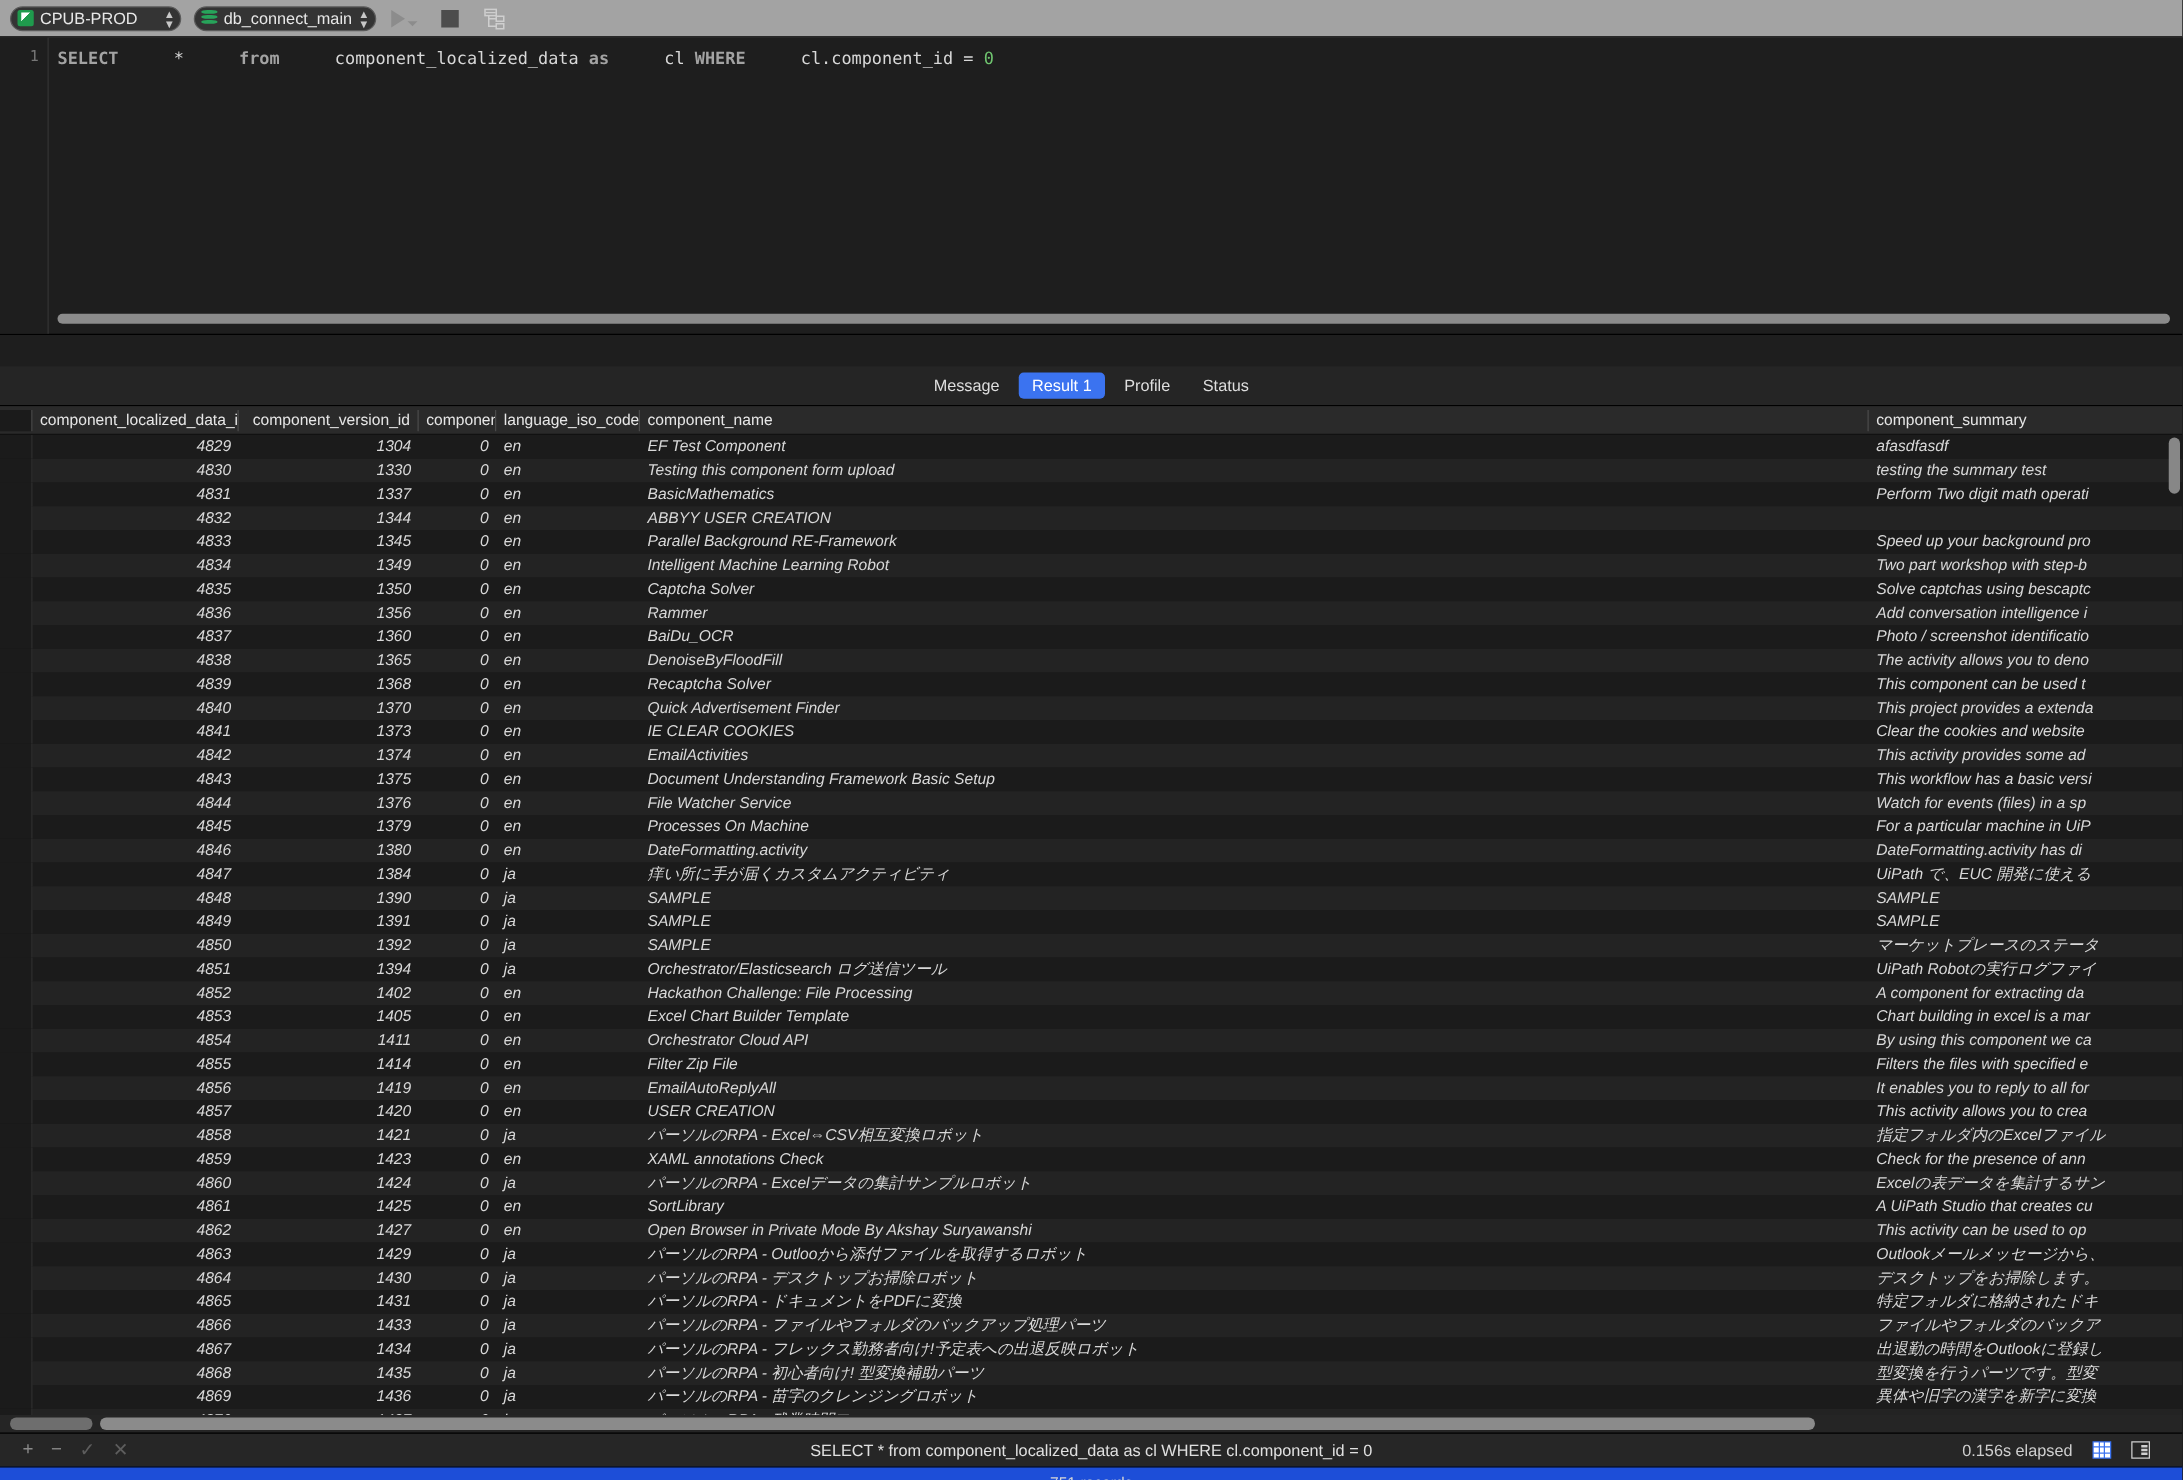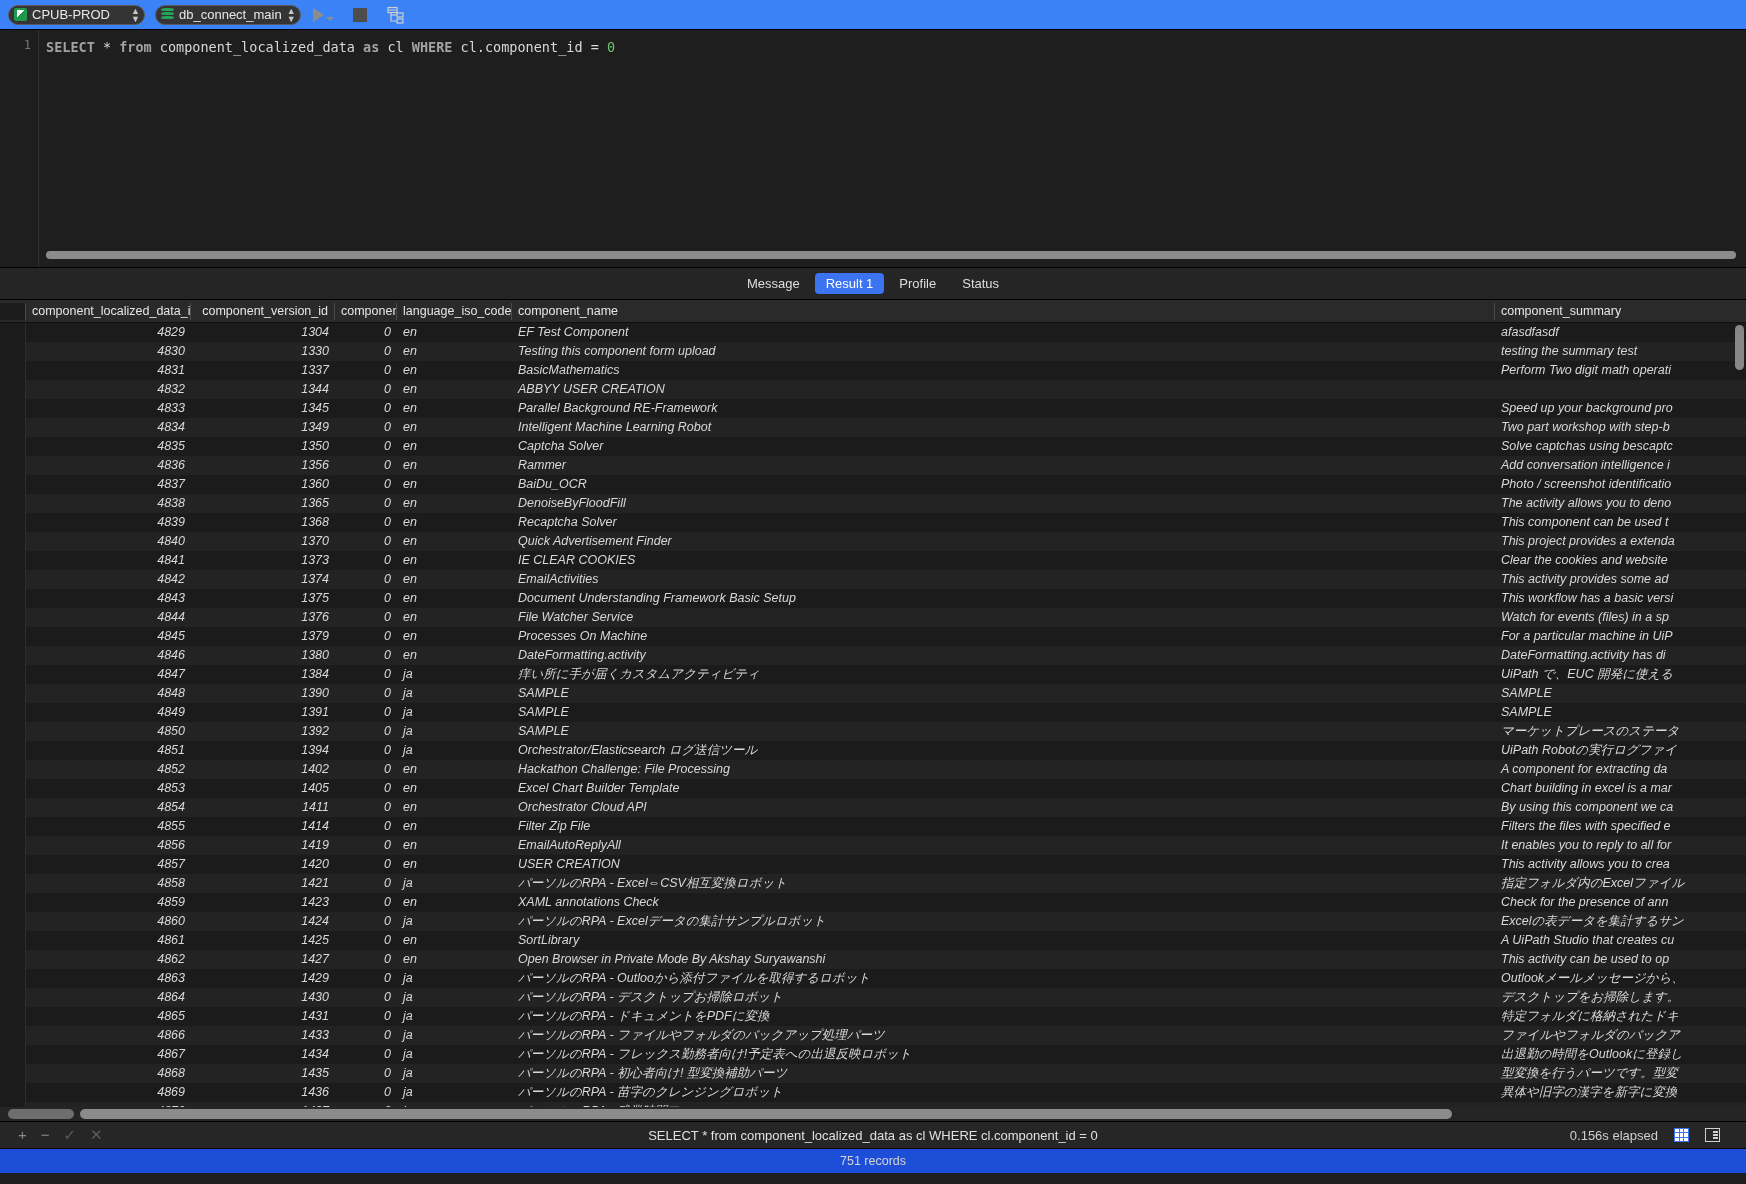--- a/index.html
+++ b/index.html
@@ -3,21 +3,21 @@
 <meta charset="utf-8">
 <style>
   html,body{margin:0;padding:0;background:#1e1e1e;}
   body{
     width:1746px;height:1184px;overflow:hidden;
     font-family:"Liberation Sans","DejaVu Sans",sans-serif;
     color:#d8d8d8;-webkit-font-smoothing:antialiased;
   }
   
   .toolbar{
-    height:30px;background:#3b82f6;border-bottom:1px solid #000;
+    height:30px;background:#a3a3a3;border-bottom:1px solid #000;
     display:flex;align-items:center;padding:0 8px;box-sizing:border-box;gap:10px;
   }
   .combo{
     height:20px;border:1px solid #5a5a5a;border-radius:10px;background:#343434;
     display:flex;align-items:center;padding:0 4px 0 5px;gap:5px;box-sizing:border-box;
     font-size:13px;color:#e8e8e8;
   }
   .combo.first{min-width:137px;}
   .combo .label{flex:1;white-space:nowrap;}
   .combo .arrows{font-size:9px;line-height:8px;display:flex;flex-direction:column;color:#c8c8c8;}
@@ -38,27 +38,27 @@
   .editor{
     position:relative;height:238px;background:#1e1e1e;border-bottom:1px solid #000;
     box-sizing:border-box;
   }
   .gutter{position:absolute;left:0;top:0;width:38px;height:100%;background:#1e1e1e;border-right:1px solid #333;}
   .lineno{color:#767676;font-size:12px;text-align:right;padding:8px 7px 0 0;
     font-family:"DejaVu Sans Mono","Liberation Mono",monospace;}
   .code{position:absolute;left:46px;top:8px;font-size:13.5px;line-height:18px;white-space:pre;
     font-family:"DejaVu Sans Mono","Liberation Mono",monospace;}
   .kw{color:#a3a3a3;font-weight:bold;}
-  .pl{color:#d8d8d8;}
+  .pl{color:#d8d8d8;padding-left:36px;}
   .op{color:#d8d8d8;}
   .num{color:#6fc46f;}
   .hbar-editor{position:absolute;left:46px;right:10px;bottom:8px;height:8px;background:#8b8b8b;border-radius:4px;}
 
   
-  .tabbar{height:31px;background:#252525;display:flex;align-items:center;justify-content:center;gap:4px;border-bottom:1px solid #000;}
+  .tabbar{height:31px;background:#252525;display:flex;align-items:center;justify-content:center;gap:4px;border-bottom:1px solid #000;margin-top:25px;}
   .tab{font-size:13px;color:#dedede;padding:3px 11px;border-radius:4px;}
   .tab.active{background:#3b73f0;color:#fff;}
 
   
   .grid{position:relative;background:#1b1b1b;}
   .hdr{display:flex;height:23px;background:#2a2a2a;border-bottom:1px solid #111;box-sizing:border-box;
        font-size:12.5px;color:#e6e6e6;align-items:center;}
   .hdr .cell{padding:0 6px;box-sizing:border-box;border-right:1px solid #4a4a4a;height:17px;line-height:17px;overflow:hidden;white-space:nowrap;}
   .hdr .cell.rowhdr{border-right:1px solid #4a4a4a;}
   .rows{position:relative;height:798px;overflow:hidden;font-style:italic;}

